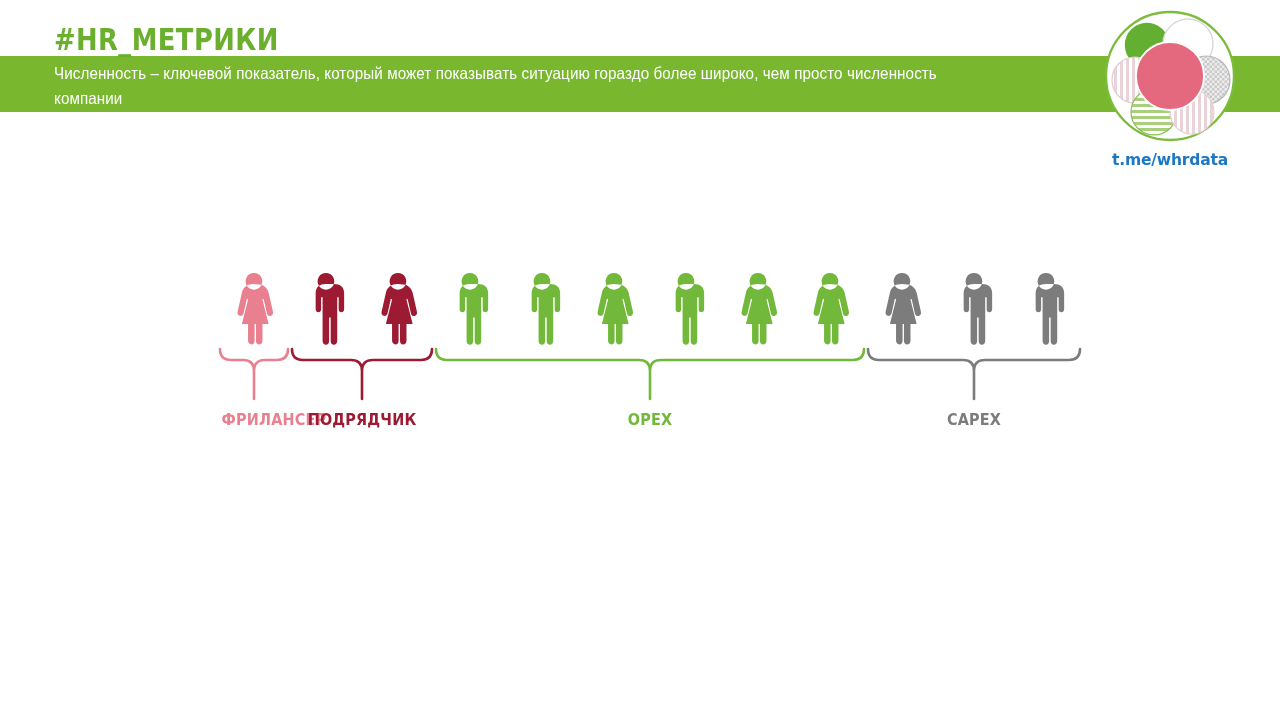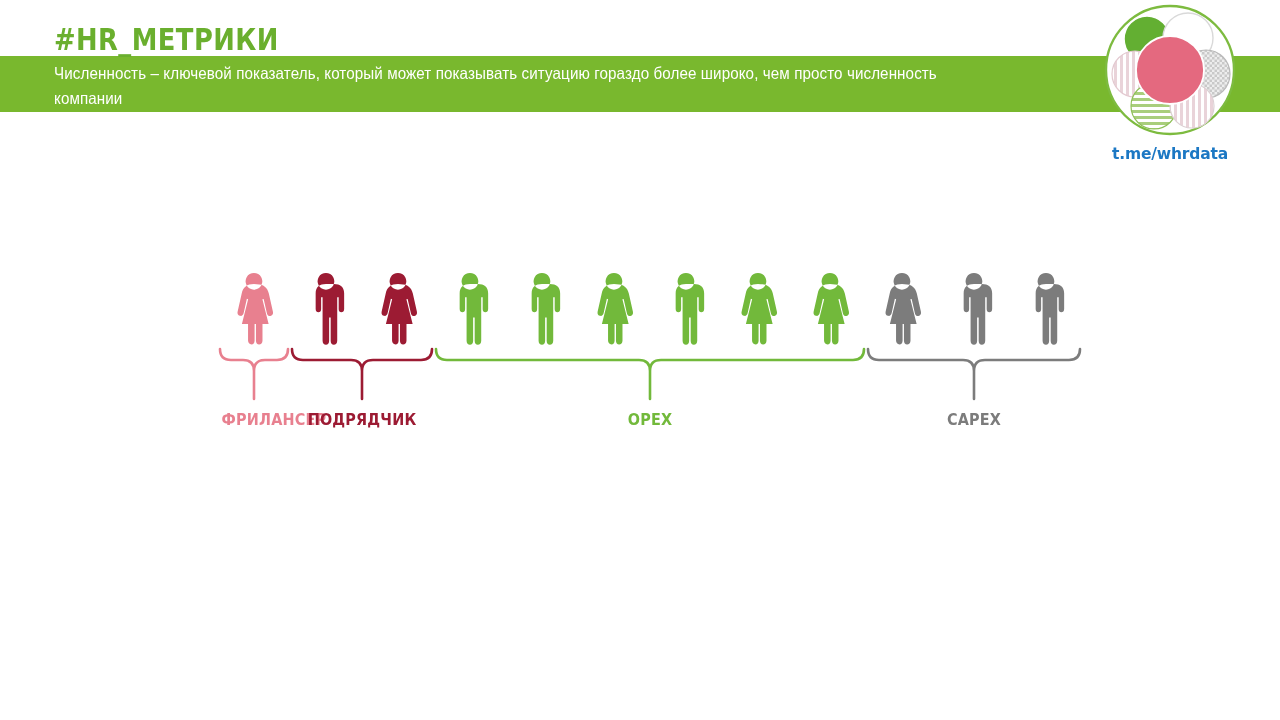--- a/index.html
+++ b/index.html
@@ -55,21 +55,21 @@
     transform: scaleX(0.92);
     transform-origin: left top;
     z-index: 2;
     letter-spacing: 0.1px;
   }
 
   
   #logo-block {
     position: absolute;
     left: 1094px;
-    top: 2px;
+    top: 8px;
     width: 152px;
     z-index: 4;
   }
   #logo-mark {
     width: 136px;
     height: 136px;
     display: block;
     margin: 0 auto;
   }
   #logo-caption {

